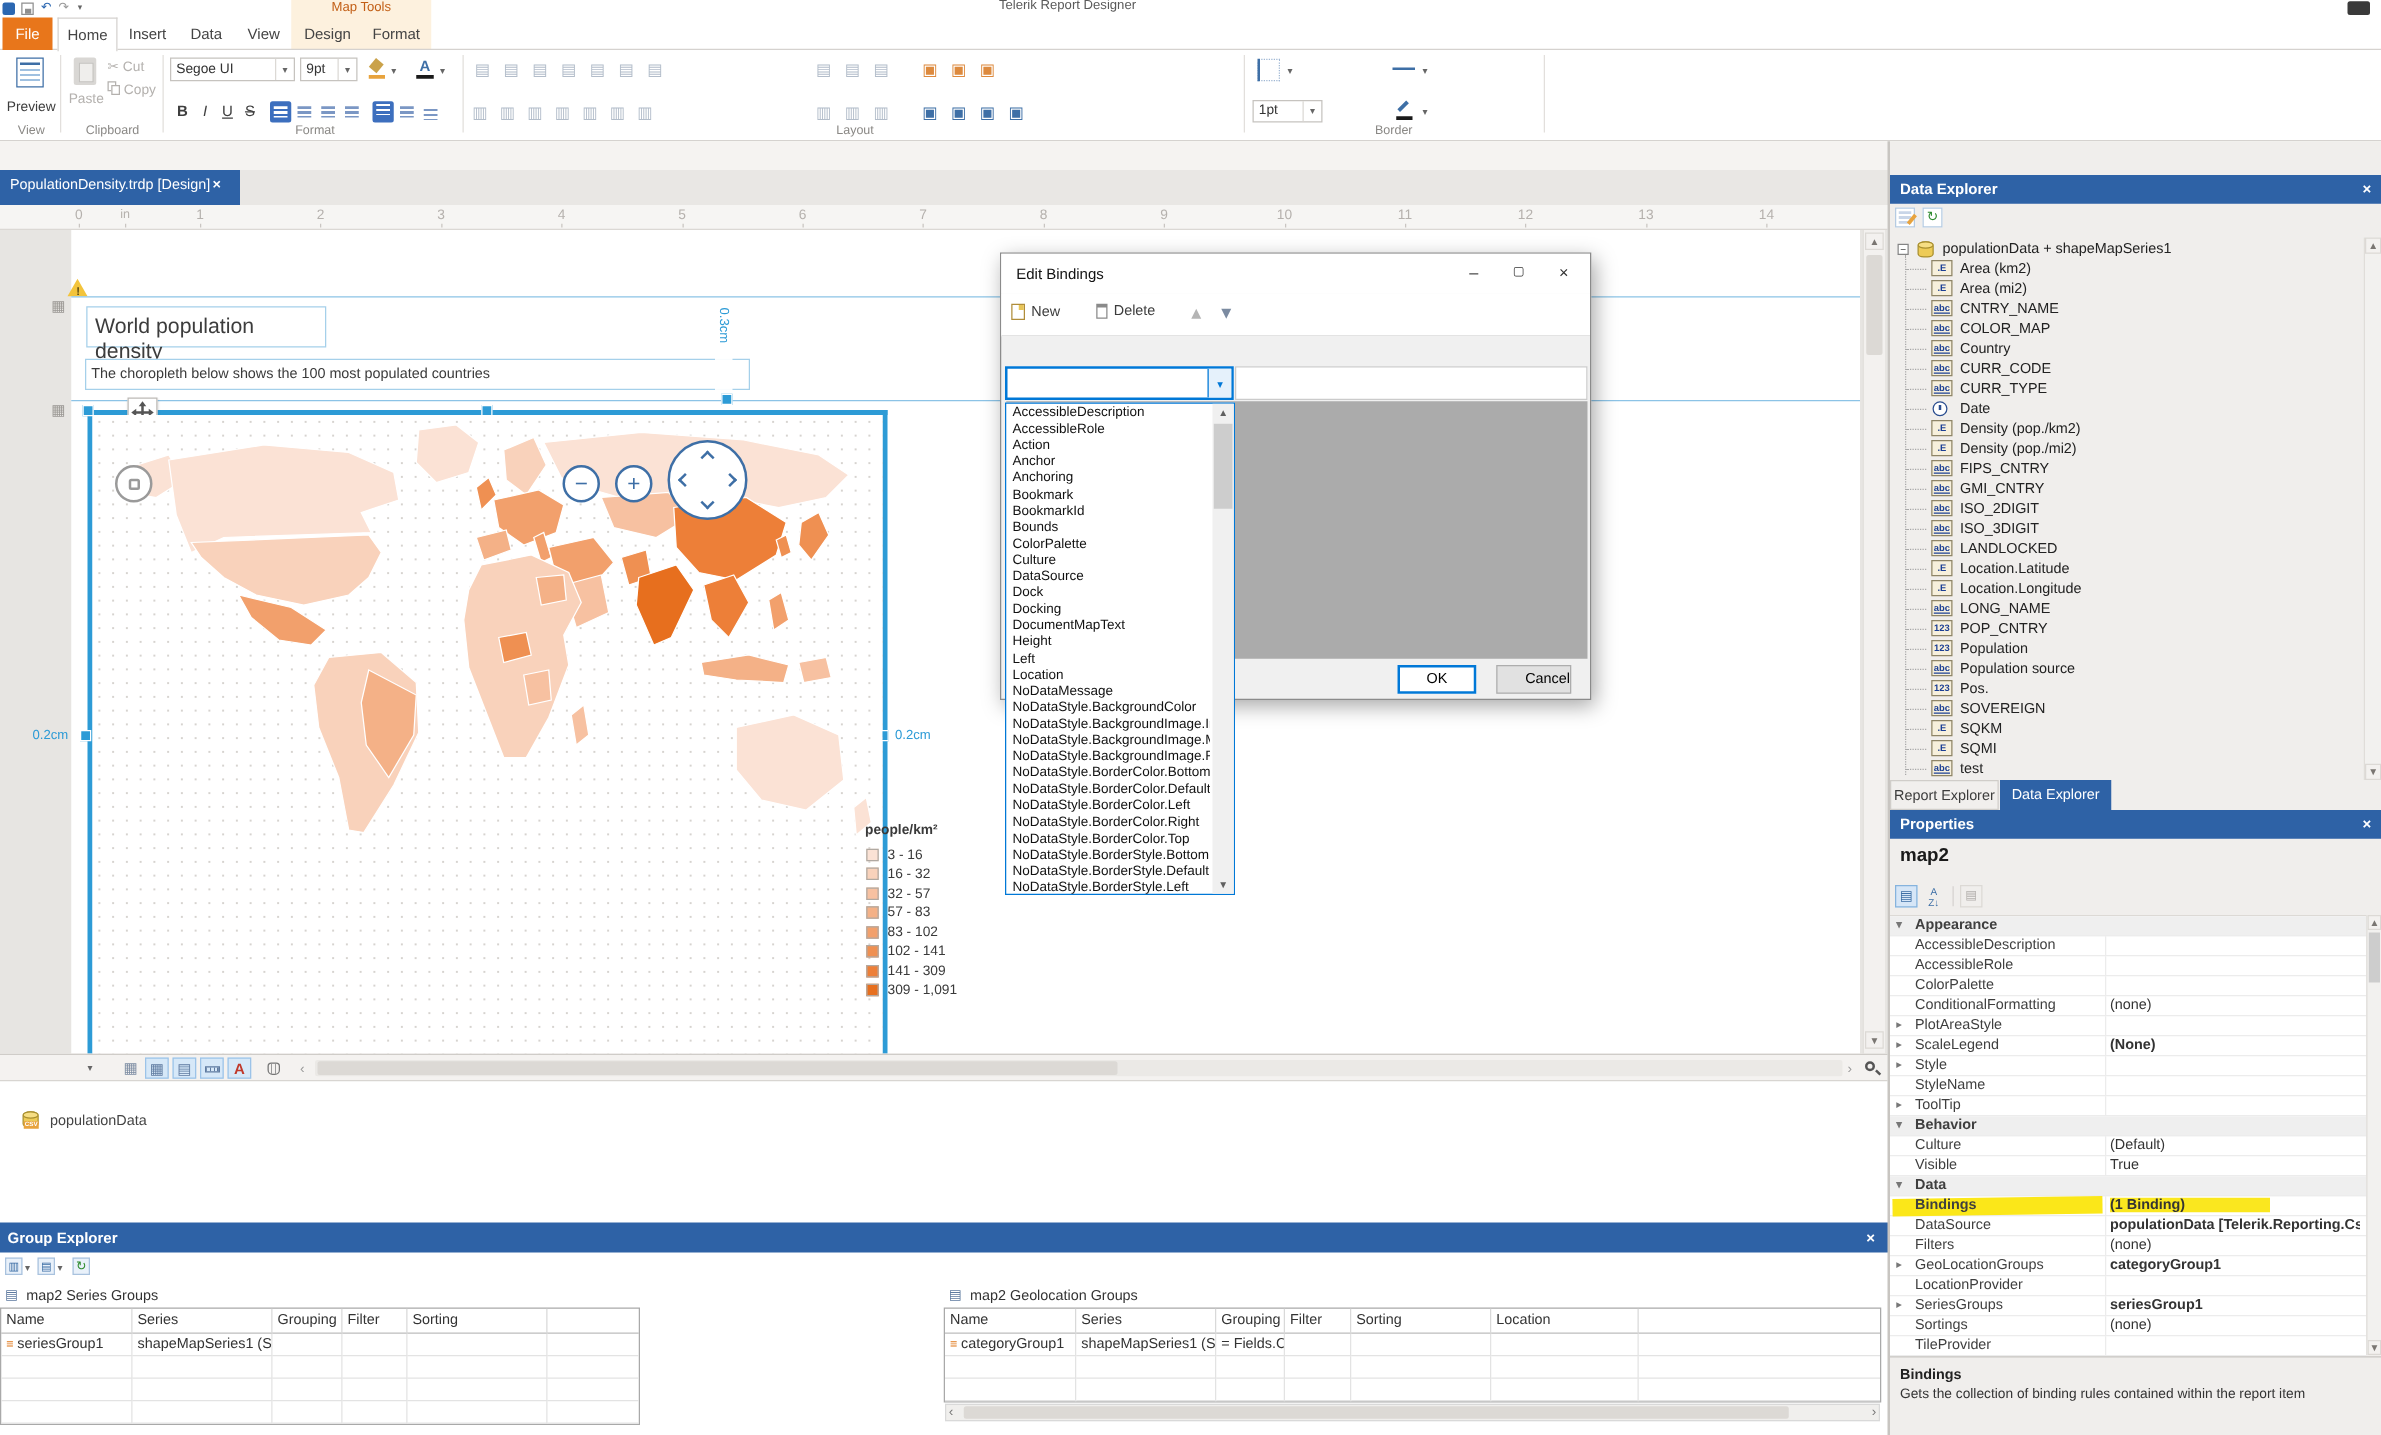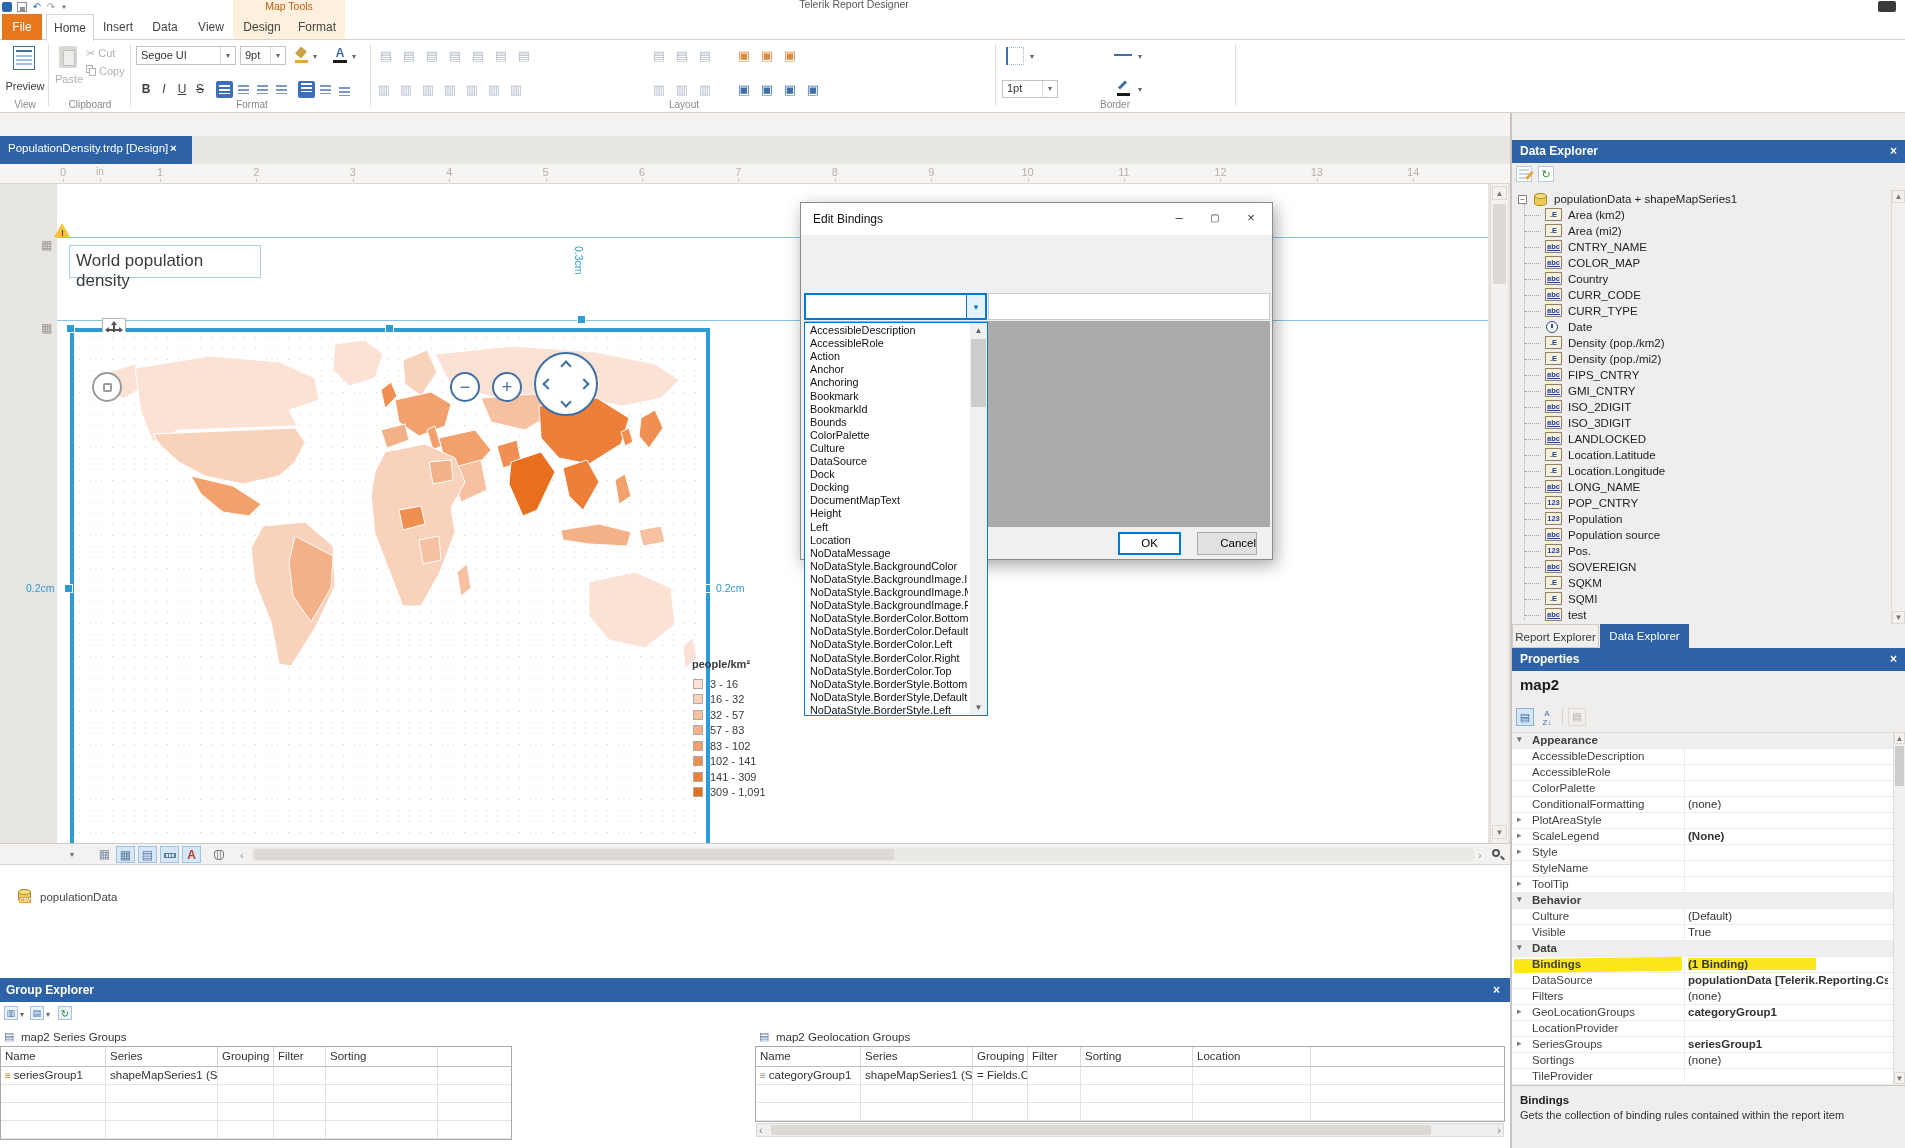--- a/index.html
+++ b/index.html
@@ -316,20 +316,23 @@
     <div class="abs" style="left:54px;top:39px;width:0;height:0;border-left:8px solid transparent;border-right:8px solid transparent;border-bottom:14px solid #f3c43c;"></div>
     <div class="abs" style="left:61px;top:44px;font-size:9px;font-weight:bold;color:#5a4a12;">!</div>
 
     <div class="bluesec" style="top:53px;"></div>
     <div class="bluesec" style="top:136px;"></div>
 
     <div class="tbox" style="left:69px;top:61px;width:192px;height:33px;">
       <div style="padding:5px 0 0 6px;font-size:17px;color:#3c3c3c;">World population density</div>
     </div>
 
+    <div class="tbox" style="left:68px;top:103px;width:532px;height:25px;">
+      <div style="padding:5px 0 0 4px;font-size:11.5px;color:#3b3b3b;white-space:nowrap;overflow:hidden;">The choropleth below shows the 100 most populated countries</div>
+    </div>
 
     <div class="dim" style="left:572px;top:60px;height:70px;writing-mode:vertical-rl;background:rgba(255,255,255,.93);padding:2px 1px;">0.3cm</div>
     <div class="handle" style="left:577px;top:131px;"></div>
 
     <div class="selbar" style="left:70px;top:144px;width:640px;height:4px;"></div>
     <div class="selbar" style="left:70px;top:144px;width:4px;height:515px;"></div>
     <div class="selbar" style="left:706px;top:144px;width:4px;height:515px;"></div>
     <div class="handle" style="left:66px;top:140px;"></div>
     <div class="handle" style="left:385px;top:140px;"></div>
     <div class="handle" style="left:64px;top:400px;"></div>
@@ -858,20 +861,30 @@
     </div>
   </div>
 
   <div class="dialog" style="overflow:visible;">
     <div class="dlg-title">
       <span class="abs" style="left:12px;top:9px;">Edit Bindings</span>
       <span class="dlg-btn" style="right:76px;">–</span>
       <span class="dlg-btn" style="right:40px;font-size:10px;">▢</span>
       <span class="dlg-btn" style="right:4px;">×</span>
     </div>
+    <div class="dlg-toolbar">
+      <span class="abs" style="left:8px;top:8px;">
+        <i style="display:inline-block;width:11px;height:13px;background:#fff;border:1px solid #b08d3a;position:relative;vertical-align:-3px;margin-right:5px;"><b style="position:absolute;right:0;top:0;width:4px;height:4px;background:#e8c558;"></b></i><span>New</span>
+      </span>
+      <span class="abs" style="left:76px;top:8px;">
+        <i style="display:inline-block;width:9px;height:12px;border:1px solid #8a8a8a;border-top:3px solid #8a8a8a;vertical-align:-3px;margin-right:5px;"></i><span>Delete</span>
+      </span>
+      <span class="abs scroll-tri" style="left:152px;top:12px;border-bottom:8px solid #b5b5b5;"></span>
+      <span class="abs scroll-tri" style="left:176px;top:12px;border-top:8px solid #7b8ba1;"></span>
+    </div>
     <div class="dlg-combo">
       <div class="abs cc" style="right:0;top:0;width:19px;height:23px;background:#e5f1fb;border-left:1px solid #0078d7;color:#0078d7;font-size:9px;">▾</div>
     </div>
     <div class="abs" style="left:187px;top:90px;width:282px;height:27px;background:#fff;border:1px solid #cbcbcb;"></div>
     <div class="abs" style="left:4px;top:118px;width:465px;height:206px;background:#ababab;"></div>
     <div class="okbtn" style="left:317px;top:329px;">OK</div>
     <div class="cnbtn" style="left:396px;top:329px;text-align:right;">Cancel</div>
 
     <div class="dlist">
       <div id="dlist-items">

